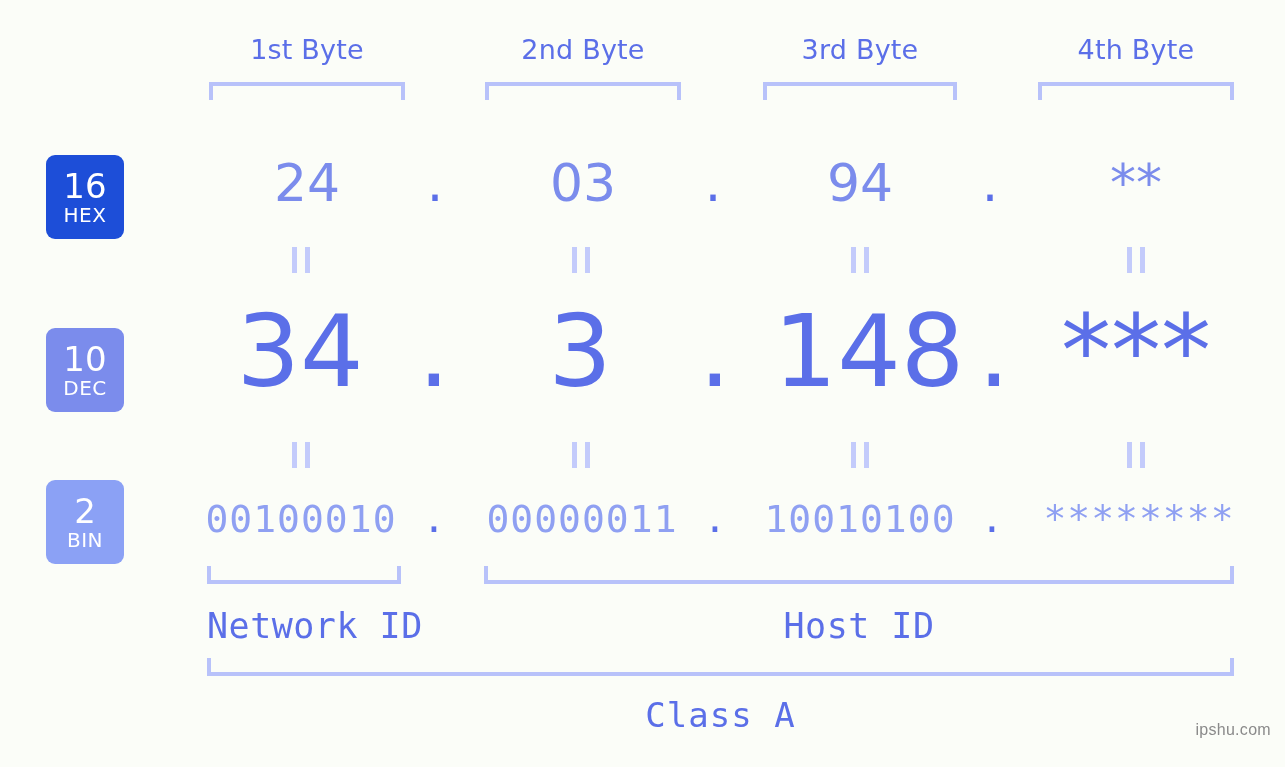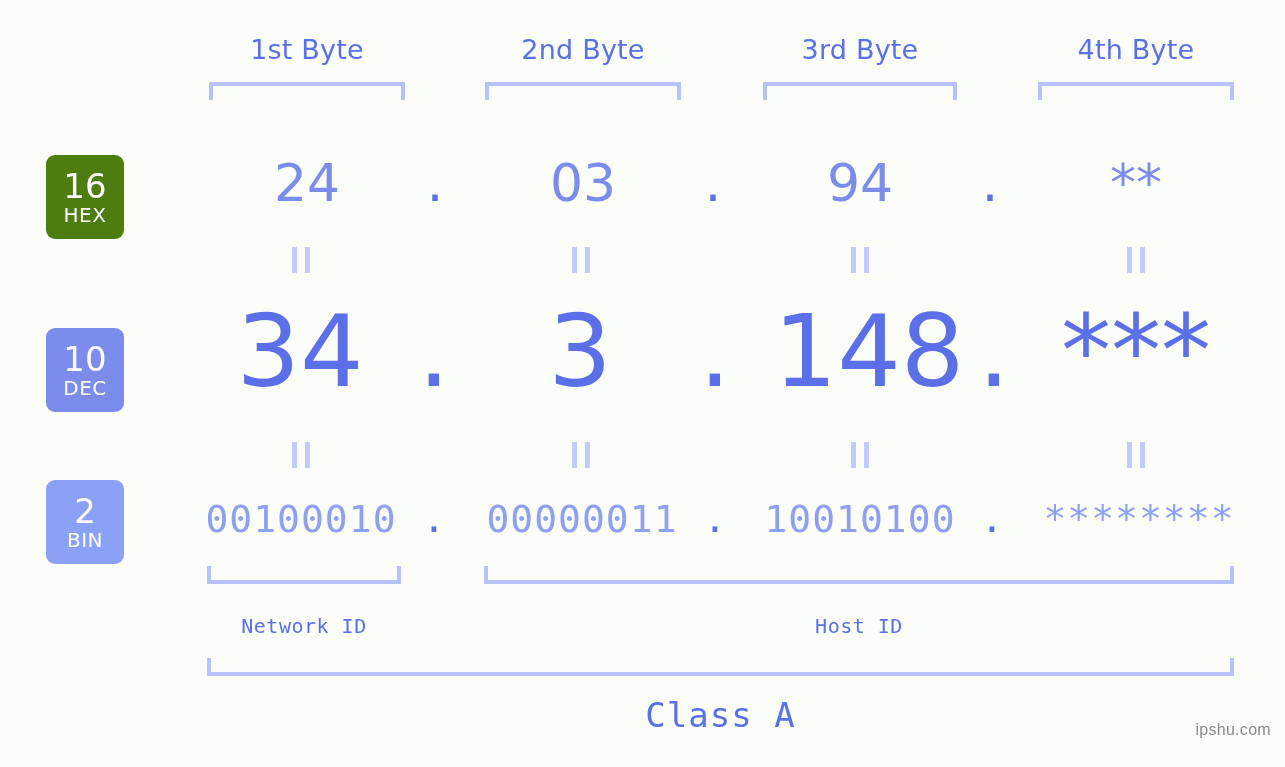--- a/index.html
+++ b/index.html
@@ -73,21 +73,21 @@
     font-family: "DejaVu Sans", sans-serif;
     font-weight: 400;
   }
   .base-badge .name {
     font-size: 20px;
     line-height: 22px;
     font-family: "DejaVu Sans", sans-serif;
     font-weight: 400;
     letter-spacing: 0.5px;
   }
-  #badge-hex { top: 155px; height: 84px; background: #4d7c0f; }
+  #badge-hex { top: 155px; height: 84px; background: #1d4ed8; }
   #badge-dec { top: 328px; height: 84px; background: #7b8cec; }
   #badge-bin { top: 480px; height: 84px; background: #8ba1f5; }
 
   .cell {
     position: absolute;
     text-align: center;
     white-space: nowrap;
   }
 
   
@@ -154,21 +154,21 @@
     display: block;
     width: 5px;
     height: 26px;
     background: #c3cbfb;
   }
 
   
   .id-label {
     position: absolute;
     font-family: "DejaVu Sans Mono", monospace;
-    font-size: 20px;
+    font-size: 35px;
     line-height: 32px;
     color: #5b6fe8;
     text-align: center;
     white-space: nowrap;
     letter-spacing: 0.5px;
   }
 
   .class-label {
     position: absolute;
     font-family: "DejaVu Sans Mono", monospace;

